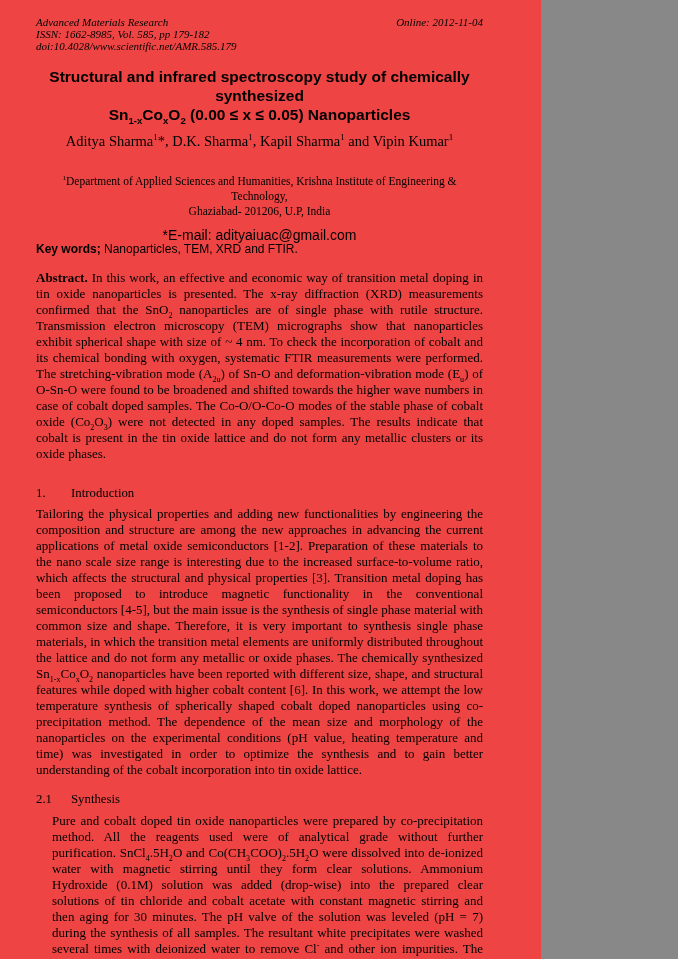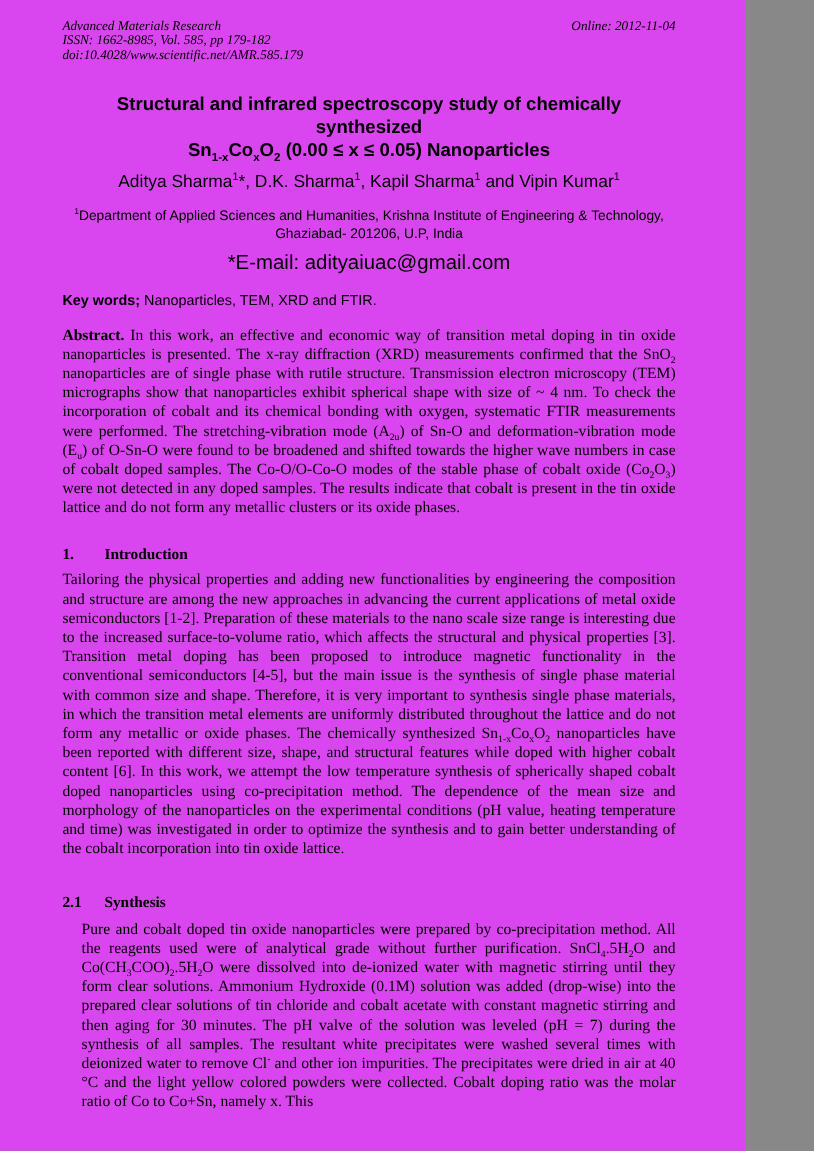--- a/index.html
+++ b/index.html
@@ -1,80 +1,79 @@
 <!DOCTYPE html>
 <html><head>
 <meta charset="utf-8">
 <style>
   * { margin: 0; padding: 0; box-sizing: border-box; }
   html, body { background: #888; }
   body { width: 678px; }
   .page {
     position: relative;
-    width: 621px;
+    width: 541px;
     height: 959px;
-    background: #d946ef;
+    background: #ef4444;
     overflow: hidden;
     color: #000;
-    padding: 16px 58px 0 52px;
+    padding: 16px 58px 0 36px;
   }
 
   .page-header { display: flex; justify-content: space-between; align-items: flex-start; }
   .header-left  { font-family: "Liberation Serif", "DejaVu Serif", serif; font-style: italic; font-size: 11px; line-height: 12.2px; }
   .header-right { font-family: "Liberation Serif", "DejaVu Serif", serif; font-style: italic; font-size: 11px; line-height: 12.2px; white-space: nowrap; }
 
   .title-block { text-align: center; }
   .paper-title {
-    margin-top: 25px;
+    margin-top: 14px;
     font-family: "Liberation Sans", "DejaVu Sans", sans-serif;
     font-size: 15.5px; font-weight: bold; line-height: 19px;
   }
   .authors {
     margin-top: 8px;
-    font-family: Liberation Sans, sans-serif;
+    font-family: Liberation Serif, serif;
     font-size: 14.5px; line-height: 18px;
   }
   .affiliation {
-    margin-top: 12px;
-    font-family: Liberation Sans, sans-serif;
+    margin-top: 24px;
+    font-family: Liberation Serif, serif;
     font-size: 11.5px; line-height: 15px;
   }
   .email {
     margin-top: 9px;
     font-family: "Liberation Sans", "DejaVu Sans", sans-serif;
-    font-size: 17px; line-height: 14px;
+    font-size: 14px; line-height: 14px;
   }
   sup { font-size: 62%; vertical-align: super; line-height: 0; }
   sub { font-size: 62%; vertical-align: sub;   line-height: 0; }
 
   .keywords {
-    margin-top: 17px;
     font-family: "Liberation Sans", "DejaVu Sans", sans-serif;
     font-size: 12px; line-height: 15px;
   }
   .keywords .kw-label { font-weight: bold; }
 
   .body-par {
     font-family: "Liberation Serif", "DejaVu Serif", serif;
     font-size: 13px; line-height: 16px;
     text-align: justify;
     text-justify: inter-word;
   }
   .abstract-par { margin-top: 13px; }
   .abstract-par .abs-label { font-weight: bold; }
 
   .sec-heading {
     font-family: "Liberation Serif", "DejaVu Serif", serif;
-    font-size: 12.8px; font-weight: bold; line-height: 16px;
+    font-size: 12.8px; font-weight: normal; line-height: 16px;
   }
   .sec-num { display: inline-block; min-width: 35px; }
   .h-intro { margin-top: 23px; }
   .p-intro { margin-top: 5px; }
   .h-exp   { margin-top: 16px; }
-  .h-syn   { margin-top: 29px; }
+  .h-syn   { margin-top: 13px; }
   .p-syn   { margin-top: 6px; margin-left: 16px; }
 </style>
 </head>
 <body>
 
 <div class="page">
 
   <div class="page-header">
     <div class="header-left">
       <div>Advanced Materials Research</div>

